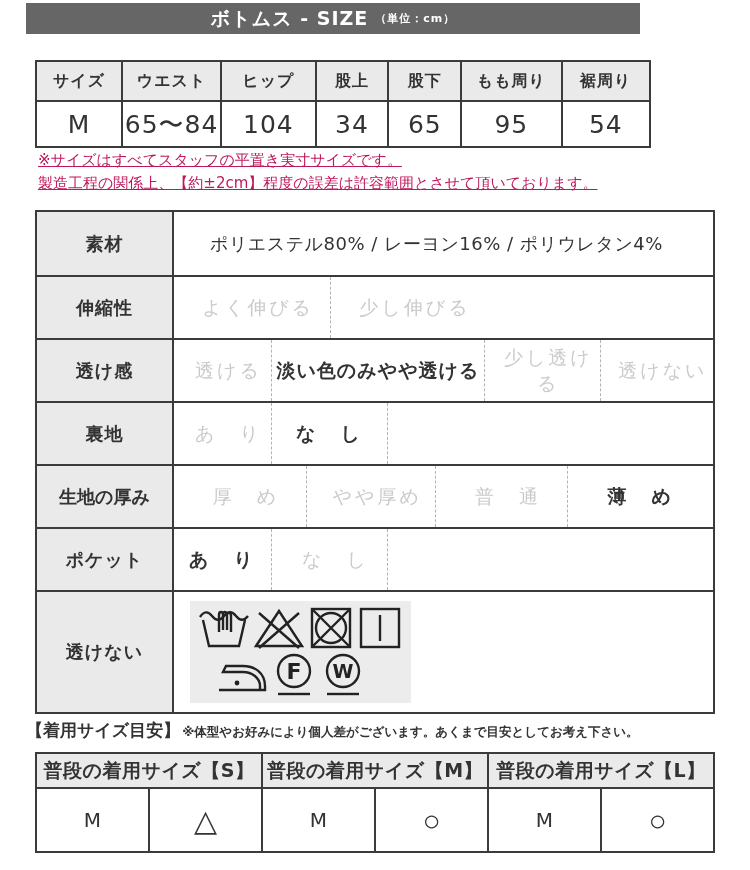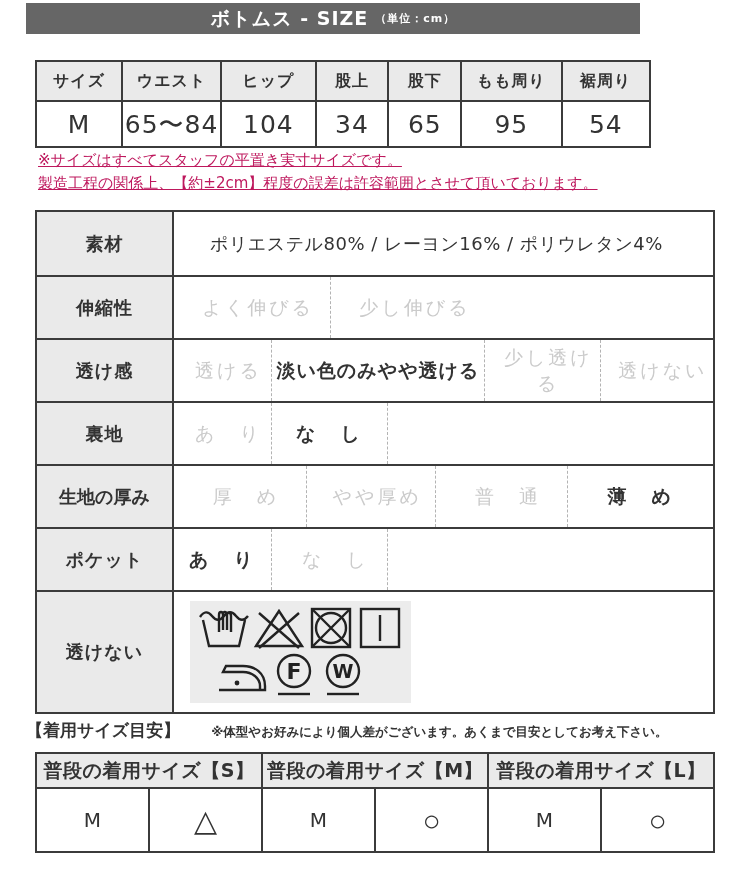--- a/index.html
+++ b/index.html
@@ -63,21 +63,21 @@
     margin:9px 0 9px 16px;background:#ececec;padding:5px 8px;
     display:flex;flex-direction:column;align-self:center;
   }
   .laundry-line{display:flex;align-items:center;gap:3px;}
   .laundry-line.second{margin-left:18px;margin-top:2px;}
   .laundry-block svg{display:block;}
 
   
   .fit-heading{position:absolute;left:26px;top:719px;display:flex;align-items:baseline;gap:2px;white-space:nowrap;}
   .fit-heading-main{font-size:17px;font-weight:bold;}
-  .fit-heading-note{font-size:12.5px;font-weight:bold;margin-left:29px;}
+  .fit-heading-note{font-size:12.5px;font-weight:bold;}
   .fit-table{position:absolute;left:35px;top:752px;width:680px;table-layout:fixed;}
   .fit-table th,.fit-table td{border:2px solid #3b3b3b;text-align:center;padding:0;}
   .fit-table th{background:#eaeaea;font-size:19px;font-weight:bold;height:33px;letter-spacing:0.5px;}
   .fit-table td{height:62px;}
   .fit-size{width:55px;font-size:20px;font-weight:500;}
   .fit-mark{font-size:30px;font-weight:300;}
 </style>
 </head>
 <body>
 

